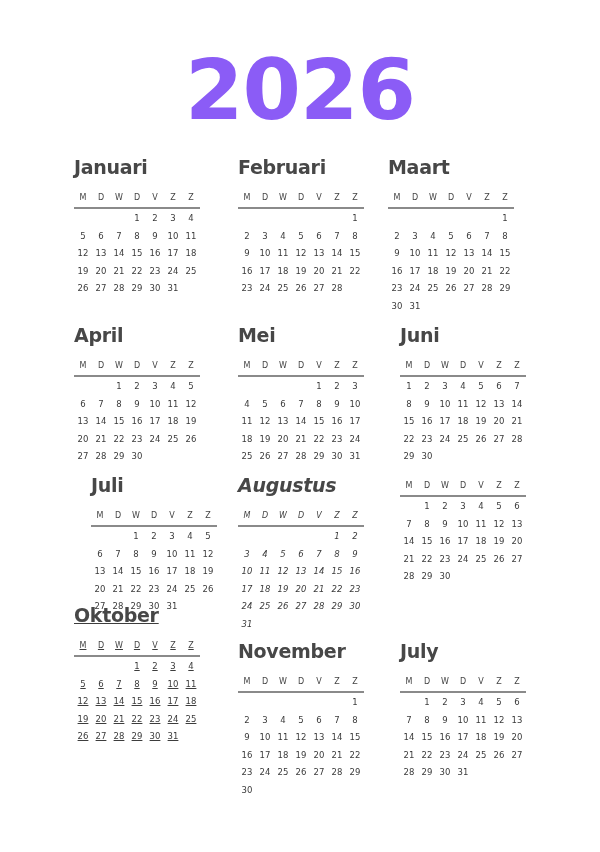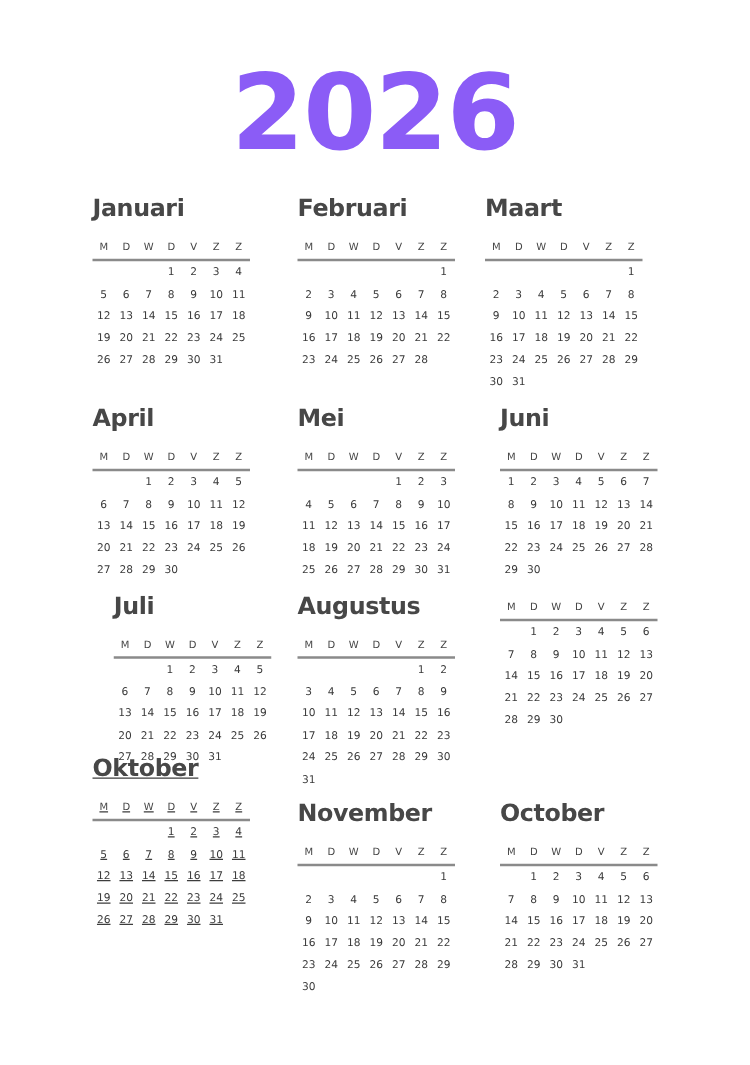--- a/index.html
+++ b/index.html
@@ -357,21 +357,21 @@
         <div class="day">24</div>
         <div class="day">25</div>
         <div class="day">26</div>
         <div class="day">27</div>
         <div class="day">28</div>
         <div class="day">29</div>
         <div class="day">30</div>
         <div class="day">31</div>
       </div>
   </div>
-    <div class="month" style="left: 238px; top: 470px;">
+    <div class="month" style="left: 238px; top: 470px; font-style: italic;">
     <div class="month-title">Augustus</div>
     <div class="dow-row">
         <div class="dow">M</div>
         <div class="dow">D</div>
         <div class="dow">W</div>
         <div class="dow">D</div>
         <div class="dow">V</div>
         <div class="dow">Z</div>
         <div class="dow">Z</div>
       </div>
@@ -554,21 +554,21 @@
         <div class="day">24</div>
         <div class="day">25</div>
         <div class="day">26</div>
         <div class="day">27</div>
         <div class="day">28</div>
         <div class="day">29</div>
         <div class="day">30</div>
       </div>
   </div>
     <div class="month" style="left: 400px; top: 636px;">
-    <div class="month-title">October</div>
+    <div class="month-title">July</div>
     <div class="dow-row">
         <div class="dow">M</div>
         <div class="dow">D</div>
         <div class="dow">W</div>
         <div class="dow">D</div>
         <div class="dow">V</div>
         <div class="dow">Z</div>
         <div class="dow">Z</div>
       </div>
     <div class="rule"></div>

